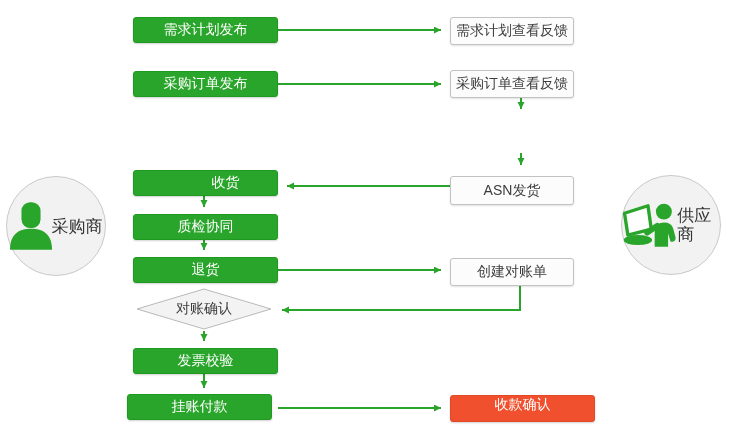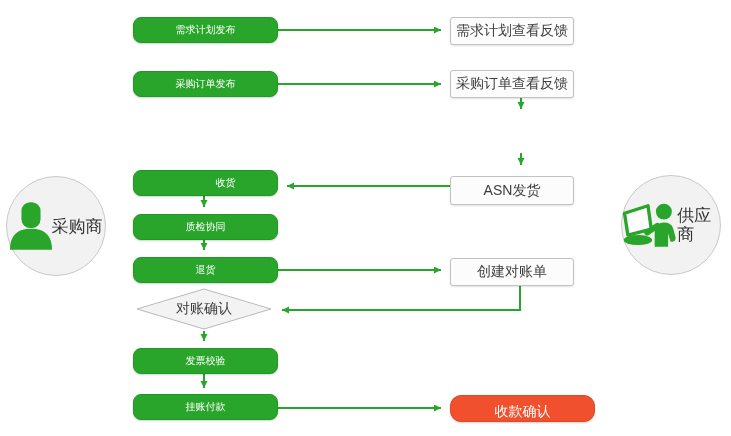--- a/index.html
+++ b/index.html
@@ -1,30 +1,30 @@
 <!DOCTYPE html>
 <html><head>
 <meta charset="utf-8">
 <style>
   html,body{margin:0;padding:0;background:#ffffff;}
   body{font-family:"Liberation Sans","DejaVu Sans",sans-serif;}
   #stage{position:relative;width:731px;height:436px;background:#ffffff;overflow:hidden;}
   #connectors{position:absolute;left:0;top:0;width:731px;height:436px;pointer-events:none;}
 
   .gbox{position:absolute;width:145px;height:26px;box-sizing:border-box;
-        background:#2aa52b;border:1px solid #1f9a20;border-radius:8px;
-        color:#ffffff;font-size:10px;display:flex;align-items:center;justify-content:center;
+        background:#2aa52b;border:1px solid #1f9a20;border-radius:3px;
+        color:#ffffff;font-size:14px;display:flex;align-items:center;justify-content:center;
         box-shadow:0 1px 2px rgba(0,0,0,.18);}
   .wbox{position:absolute;width:124px;height:28px;box-sizing:border-box;
         background:#fcfcfc;border:1px solid #c2c2c2;border-radius:3px;
         color:#3d3d3d;font-size:14px;display:flex;align-items:center;justify-content:center;
         box-shadow:0 1px 2px rgba(0,0,0,.12);}
   .rbox{position:absolute;width:145px;height:27px;box-sizing:border-box;
-        background:#f0502d;border:1px solid #e04826;border-radius:11px;
-        color:#ffffff;font-size:14px;display:flex;align-items:flex-end;justify-content:center;
+        background:#f0502d;border:1px solid #e04826;border-radius:3px;
+        color:#ffffff;font-size:14px;display:flex;align-items:flex-start;justify-content:center;
         box-shadow:0 1px 2px rgba(0,0,0,.18);}
   .diamond{position:absolute;}
   .diamond svg{position:absolute;left:0;top:0;}
   .diamond .lbl{position:absolute;left:0;top:0;width:100%;height:100%;
         display:flex;align-items:center;justify-content:center;font-size:14px;}
   .diamond.green .lbl{color:#ffffff;}
   .diamond.gray .lbl{color:#3d3d3d;}
 
   .actor{position:absolute;width:100px;height:100px;box-sizing:border-box;border-radius:50%;
          background:#f2f2f2;border:1px solid #c9c9c9;
@@ -89,21 +89,21 @@
     </div>
   <div class="gbox" style="left:133px;top:214px;">
       <span>质检协同</span>
     </div>
   <div class="gbox" style="left:133px;top:257px;">
       <span>退货</span>
     </div>
   <div class="gbox" style="left:133px;top:348px;">
       <span>发票校验</span>
     </div>
-  <div class="gbox" style="left:133px;top:394px;">
+  <div class="gbox" style="left:127px;top:394px;">
       <span>挂账付款</span>
     </div>
 
   <div class="diamond gray" style="left:135px;top:288px;width:138px;height:42px;">
     <svg width="138" height="42" viewBox="0 0 138 42">
       <polygon points="69,1 136,21 69,41 2,21" fill="#f3f3f3" stroke="#b9b9b9" stroke-width="1"></polygon>
     </svg>
     <div class="lbl">对账确认</div>
   </div>
 

